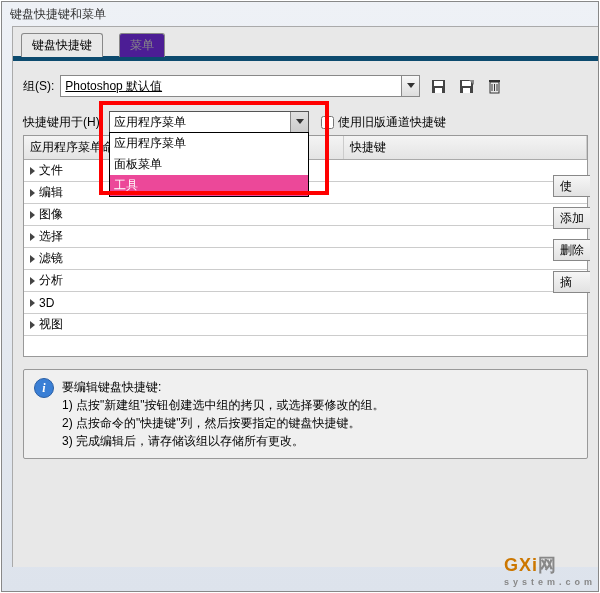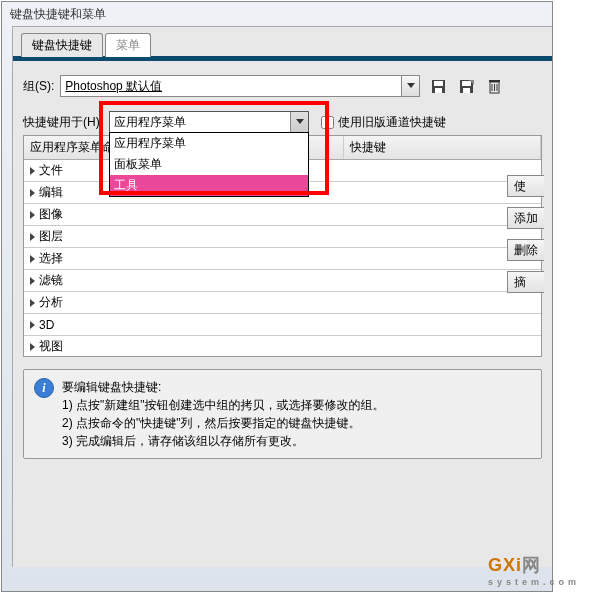--- a/index.html
+++ b/index.html
@@ -1,23 +1,23 @@
 <!DOCTYPE html>
 <html><head>
 <meta charset="utf-8">
 <style>
 * { box-sizing: border-box; margin: 0; padding: 0; }
 body { font-family: "Microsoft YaHei", Tahoma, sans-serif; font-size: 12px; background: #fff; width: 600px; height: 593px; overflow: hidden; position: relative; }
-.window { border: 1px solid #888; background: linear-gradient(#eef1f6,#dde3ec); width: 552px; height: 591px; margin: 1px; position: relative; }
+.window { border: 1px solid #888; background: linear-gradient(#eef1f6,#dde3ec); width: 598px; height: 591px; margin: 1px; position: relative; }
 .titlebar { height: 24px; padding: 4px 8px; font-size: 12px; color: #333; }
 .inner { position: absolute; top: 24px; left: 10px; right: 0; bottom: 24px; border-top: 1px solid #aaa; border-left: 1px solid #aaa; background: #e8e8e8; padding: 0; }
-.tabs { display: flex; margin: 6px 0 0 8px; }
+.tabs { display: flex; margin: 6px 0 0 8px; gap: 14px; }
 .tab { padding: 3px 10px; font-size: 12px; border: 1px solid #888; border-bottom: none; background: #e8e8e8; margin-right: 2px; border-radius: 3px 3px 0 0; }
 .tab.active { background: #e8e8e8; font-weight: normal; }
-.tab.inactive { color: #888; background: #ffffff; }
+.tab.inactive { color: #888; background: #4c1d95; }
 .tab-content { border-top: 5px solid #0c4a6e; margin-top: -1px; padding: 14px 10px 10px 10px; }
 .row { display: flex; align-items: center; margin-bottom: 14px; }
 .label { margin-right: 6px; }
 .combo { flex: 1; max-width: 360px; height: 22px; border: 1px solid #888; background: #fff; display: flex; align-items: center; padding: 0 4px; position: relative; text-decoration: underline; }
 .combo .arrow { position: absolute; right: 0; top: 0; width: 18px; height: 100%; border-left: 1px solid #888; background: linear-gradient(#f8f8f8,#ddd); display: flex; align-items: center; justify-content: center; }
 .icon-btn { width: 20px; height: 20px; margin-left: 8px; display: flex; align-items: center; justify-content: center; cursor: pointer; }
 .row2 { display: flex; align-items: center; margin-bottom: 2px; }
 .combo2-wrap { position: relative; }
 .redbox { position: absolute; border: 4px solid #ff0000; top: -10px; left: -10px; width: 230px; height: 94px; pointer-events: none; z-index: 20; }
 .combo2 { width: 200px; height: 22px; border: 1px solid #555; background: #fff; display: flex; align-items: center; padding: 0 4px; position: relative; }
@@ -33,21 +33,21 @@
 .th1 { width: 320px; }
 .th2 { flex: 1; }
 .tbody { overflow-y: auto; flex: 1; }
 .trow { display: flex; align-items: center; border-bottom: 1px solid #ccc; padding: 2px 6px; height: 22px; }
 .tri { margin-right: 4px; display: inline-block; width: 0; height: 0; border-top: 4px solid transparent; border-bottom: 4px solid transparent; border-left: 5px solid #444; }
 .side-btns { position: absolute; right: -2px; top: 160px; display: flex; flex-direction: column; gap: 10px; }
 .side-btn { border: 1px solid #888; background: linear-gradient(#f6f6f6,#e2e2e2); padding: 3px 6px; font-size: 12px; height: 22px; display: flex; align-items: center; min-width: 30px; border-right: none; }
 .info-box { border: 1px solid #999; background: #f0f0f0; margin-top: 12px; padding: 8px 10px; display: flex; gap: 8px; border-radius: 2px; }
 .info-icon { width: 20px; height: 20px; background: #3a7fd5; border-radius: 50%; color: #fff; display: flex; align-items: center; justify-content: center; font-weight: bold; font-style: italic; font-family: Georgia; flex-shrink: 0; border: 1px solid #2a5fa5; }
 .info-text { font-size: 12px; line-height: 1.5; }
-.watermark { position: absolute; right: 20px; bottom: 6px; font-size: 18px; font-weight: bold; color: #888; letter-spacing: 1px; }
+.watermark { position: absolute; right: 4px; bottom: 6px; font-size: 18px; font-weight: bold; color: #888; letter-spacing: 1px; }
 .watermark .g { color: #cc7700; }
 .watermark .sub { font-size: 9px; color: #888; display: block; letter-spacing: 4px; }
 svg { display: block; }
 </style>
 </head>
 <body>
 
 <div class="window">
   <div class="titlebar">键盘快捷键和菜单</div>
   <div class="inner">
@@ -131,24 +131,20 @@
             <div class="trow">
                 <span class="tri"></span>
                 <span>编辑</span>
               </div>
             <div class="trow">
                 <span class="tri"></span>
                 <span>图像</span>
               </div>
             <div class="trow">
                 <span class="tri"></span>
-                <span>图层</span>
-              </div>
-            <div class="trow">
-                <span class="tri"></span>
                 <span>选择</span>
               </div>
             <div class="trow">
                 <span class="tri"></span>
                 <span>滤镜</span>
               </div>
             <div class="trow">
                 <span class="tri"></span>
                 <span>分析</span>
               </div>

